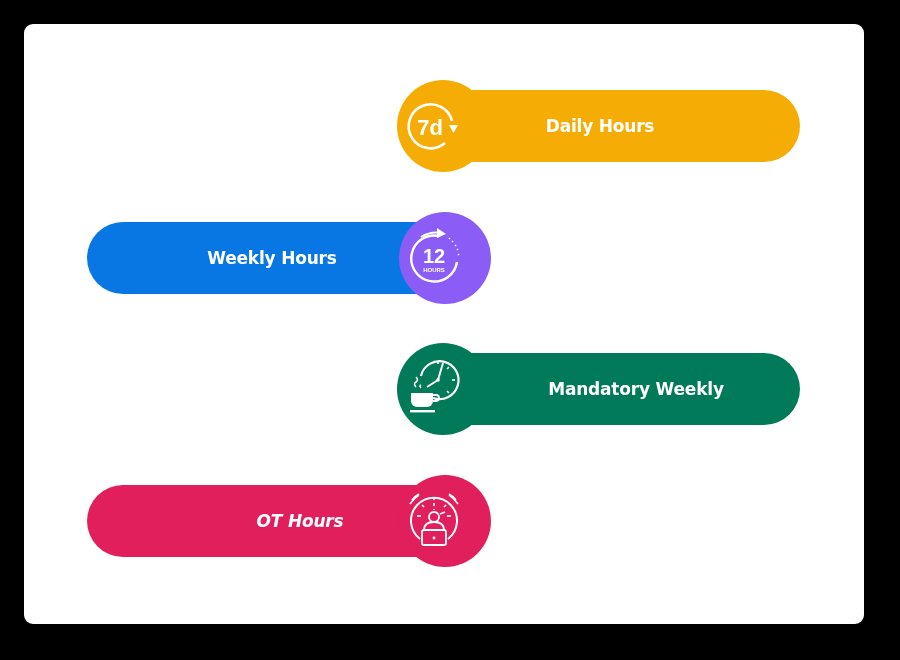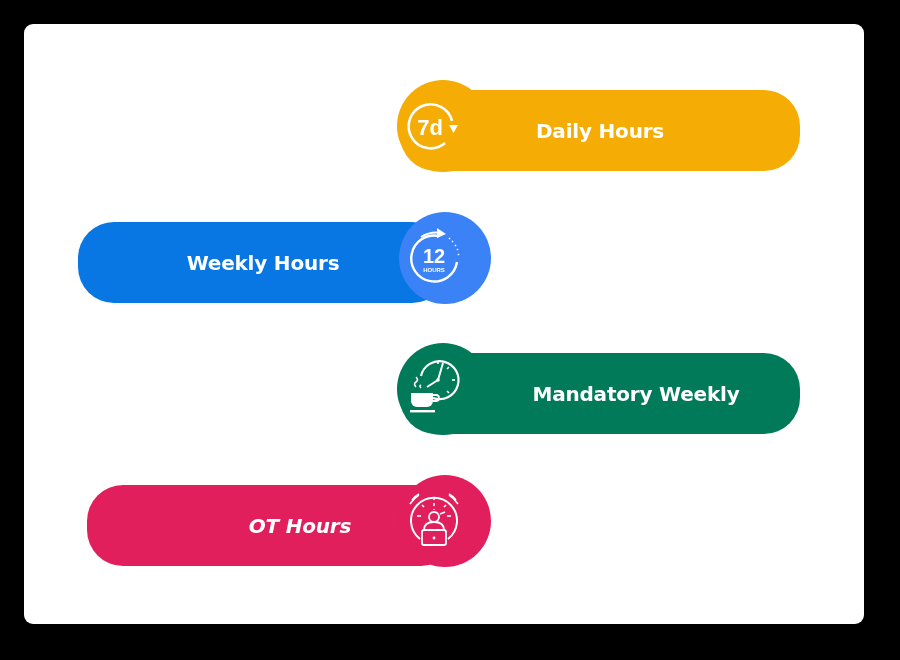--- a/index.html
+++ b/index.html
@@ -1,42 +1,42 @@
 <!DOCTYPE html>
 <html><head>
   <meta charset="utf-8">
   <style>
     html, body { margin:0; padding:0; }
     body { width:900px; height:660px; background:#000; position:relative; overflow:hidden; font-family:"DejaVu Sans", sans-serif; }
     .card { position:absolute; left:24px; top:24px; width:840px; height:600px; background:#fff; border-radius:9px; }
-    .pill { position:absolute; height:81px; border-radius:36px; display:flex; align-items:center; justify-content:center; color:#fff; font-weight:bold; font-size:20px; letter-spacing:-0.2px; }
+    .pill { position:absolute; height:72px; border-radius:36px; display:flex; align-items:center; justify-content:center; color:#fff; font-weight:bold; font-size:17px; letter-spacing:-0.2px; }
     .circle { position:absolute; width:92px; height:92px; border-radius:50%; display:flex; align-items:center; }
     .pill span { position:relative; }
     svg { display:block; }
   </style>
 </head>
 <body>
 
 <div class="card"></div>
 
 <div class="pill" style="left:400px; top:90px; width:400px; background:#f5ad06; padding-left:0;">
   <span style="left:0px;">Daily Hours</span>
 </div>
 <div class="circle" style="left:397px; top:80px; background:#f5ad06;">
   <svg width="70" height="70" viewBox="0 0 70 70">
     <path d="M55 30 A22 22 0 1 0 48 52" fill="none" stroke="#fff" stroke-width="2.6"></path>
     <path d="M52 34 L61 34 L56.5 42 Z" fill="#fff"></path>
     <text x="33" y="44" text-anchor="middle" fill="#fff" font-family="Liberation Sans, sans-serif" font-weight="bold" font-size="22">7d</text>
   </svg>
 </div>
 
-<div class="pill" style="left:78px; top:222px; width:370px; background:#0877e4;justify-content:center;">
+<div class="pill" style="left:87px; top:222px; width:370px; background:#0877e4;justify-content:center;">
   <span style="left:0px;">Weekly Hours</span>
 </div>
-<div class="circle" style="left:399px; top:212px; background:#3b82f6;">
+<div class="circle" style="left:399px; top:212px; background:#8b5cf6;">
   <svg width="70" height="70" viewBox="0 0 70 70">
     <path d="M40 13 A23 23 0 1 0 58 39" fill="none" stroke="#fff" stroke-width="2.4"></path>
     <path d="M22 14 Q32 8 42 10" fill="none" stroke="#fff" stroke-width="2"></path>
     <path d="M38 5 L47 11 L38 15 Z" fill="#fff"></path>
     <g stroke="#fff" stroke-width="1.6">
       <line x1="50" y1="15" x2="51" y2="16"></line>
       <line x1="53" y1="18" x2="54" y2="19"></line>
       <line x1="56" y1="22" x2="57" y2="23"></line>
       <line x1="58" y1="26" x2="59" y2="27"></line>
       <line x1="59" y1="31" x2="60" y2="32"></line>

